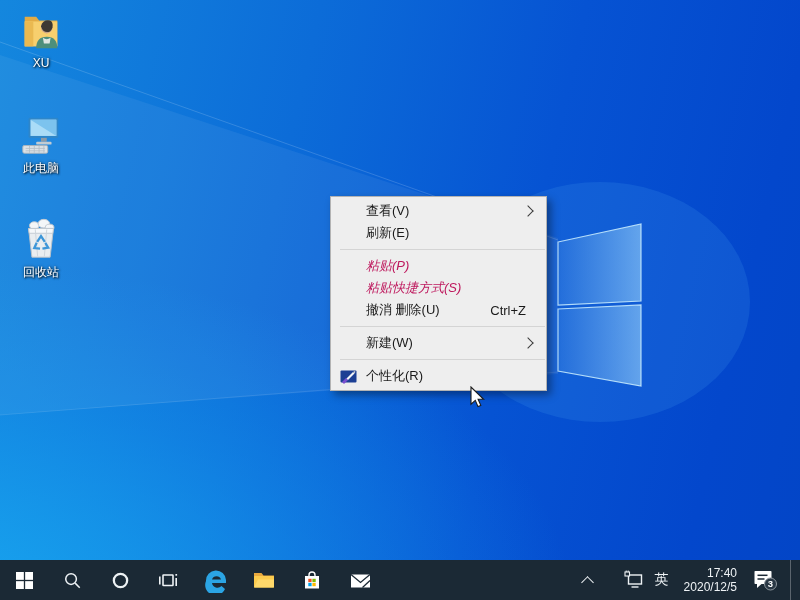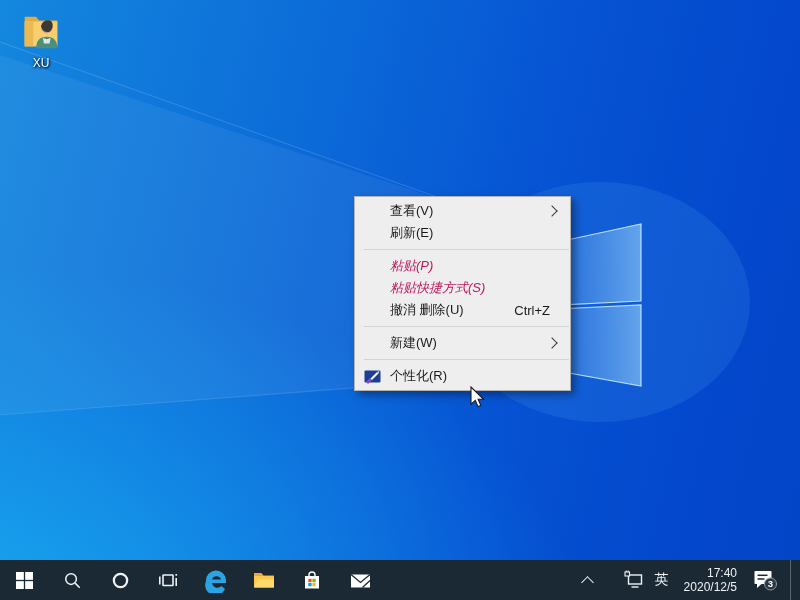--- a/index.html
+++ b/index.html
@@ -15,21 +15,21 @@
 
   
   .desk-icon{position:absolute;left:8px;width:66px;text-align:center;cursor:default;}
   .desk-icon svg{display:block;margin:0 auto;}
   .di-label{margin-top:2px;font-size:12px;color:#fff;
     text-shadow:1px 1px 2px rgba(0,0,0,.9),0 0 3px rgba(0,0,0,.7);}
 
   
   .ctx-menu{position:absolute;left:330px;top:196px;width:217px;box-sizing:border-box;
     background:#eeeeee;border:1px solid #b3b3b3;box-shadow:4px 4px 8px rgba(0,0,0,.38);
-    padding:3px 0;font-size:13px;color:#1a1a1a;margin-left:24px;}
+    padding:3px 0;font-size:13px;color:#1a1a1a;}
   .menu-item{position:relative;height:22px;display:flex;align-items:center;
     padding:0 20px 0 35px;white-space:nowrap;}
   .menu-item.hl{background:#ffffff;}
   .menu-item.disabled{color:#be185d;font-style:italic;}
   .mi-icon{position:absolute;left:9px;top:3px;width:17px;height:17px;}
   .mi-shortcut{margin-left:auto;}
   .mi-arrow{position:absolute;right:14px;top:7px;width:7px;height:7px;
     border-top:1.4px solid #3c3c3c;border-right:1.4px solid #3c3c3c;transform:rotate(45deg);}
   .menu-sep{height:1px;background:#d4d4d4;margin:5px 1px 5px 9px;}
 
@@ -77,21 +77,53 @@
         <rect x="7" y="14" width="34" height="26" fill="#f7cf6e"></rect>
         <rect x="7" y="14" width="9" height="26" fill="#eab951"></rect>
         <ellipse cx="30" cy="20" rx="6" ry="6.5" fill="#c9a387"></ellipse>
         <path d="M24,19 q2,-7 9,-6 q4,1 3,7 q-1,4 -4,5 q-6,1 -8,-6 z" fill="#3d3833"></path>
         <path d="M19,42 q0,-12 11,-12 q11,0 11,12 z" fill="#4d8f7c"></path>
         <path d="M26,31 q4,3 8,0 l-1,6 h-6 z" fill="#dfe6e3"></path>
       </svg>
       <div class="di-label">XU</div>
     </div>
 
-
+    <div class="desk-icon" style="top:112px">
+      <svg width="46" height="46" viewBox="0 0 48 48">
+        <rect x="11" y="6" width="31" height="21" rx="1.5" fill="#2e86c9"></rect>
+        <rect x="13" y="8" width="27" height="17" fill="#aadcf7"></rect>
+        <path d="M13,8 h27 v17 z" fill="#7cc3ee"></path>
+        <rect x="24" y="27" width="6" height="4" fill="#8d9aa5"></rect>
+        <rect x="19" y="31" width="16" height="3" rx="1" fill="#c2ccd3"></rect>
+        <g>
+          <rect x="5" y="35" width="26" height="8" rx="1.5" fill="#dce2e6" stroke="#aab4bc" stroke-width="1"></rect>
+          <path d="M8,38 h20 M8,40.5 h20 M12,35.5 v7 M17,35.5 v7 M22,35.5 v7 M27,35.5 v7" stroke="#b4bec6" stroke-width="0.9" fill="none"></path>
+        </g>
+      </svg>
+      <div class="di-label">此电脑</div>
+    </div>
+
+    <div class="desk-icon" style="top:216px">
+      <svg width="46" height="46" viewBox="0 0 48 48">
+        <g fill="#f4f6f8" stroke="#c3cad1" stroke-width="1">
+          <ellipse cx="17" cy="10" rx="5" ry="4"></ellipse>
+          <ellipse cx="27" cy="8" rx="6" ry="4.5"></ellipse>
+          <ellipse cx="33" cy="12" rx="4.5" ry="3.5"></ellipse>
+        </g>
+        <path d="M11,13 h26 l-3.5,30 h-19 z" fill="#e9edf0" stroke="#b9c1c9" stroke-width="1"></path>
+        <path d="M11,13 h26 l-0.6,5 h-24.8 z" fill="#f6f8fa" stroke="#b9c1c9" stroke-width="0.8"></path>
+        <path d="M18,14 l2.5,28 M30,14 l-2.5,28" stroke="#cdd4da" stroke-width="1" fill="none"></path>
+        <g stroke="#3d96d8" stroke-width="2.4" fill="none">
+          <path d="M20,27 l4,-6 l4,6"></path>
+          <path d="M28.5,28 l3,5 l-6,1"></path>
+          <path d="M19.5,28 l-2.5,5.5 l6,0.5"></path>
+        </g>
+      </svg>
+      <div class="di-label">回收站</div>
+    </div>
 
     <div class="ctx-menu">
       <div class="menu-item">
         <span>查看(V)</span>
         <span class="mi-arrow"></span>
       </div>
       <div class="menu-item">
         <span>刷新(E)</span>
       </div>
       <div class="menu-sep"></div>

